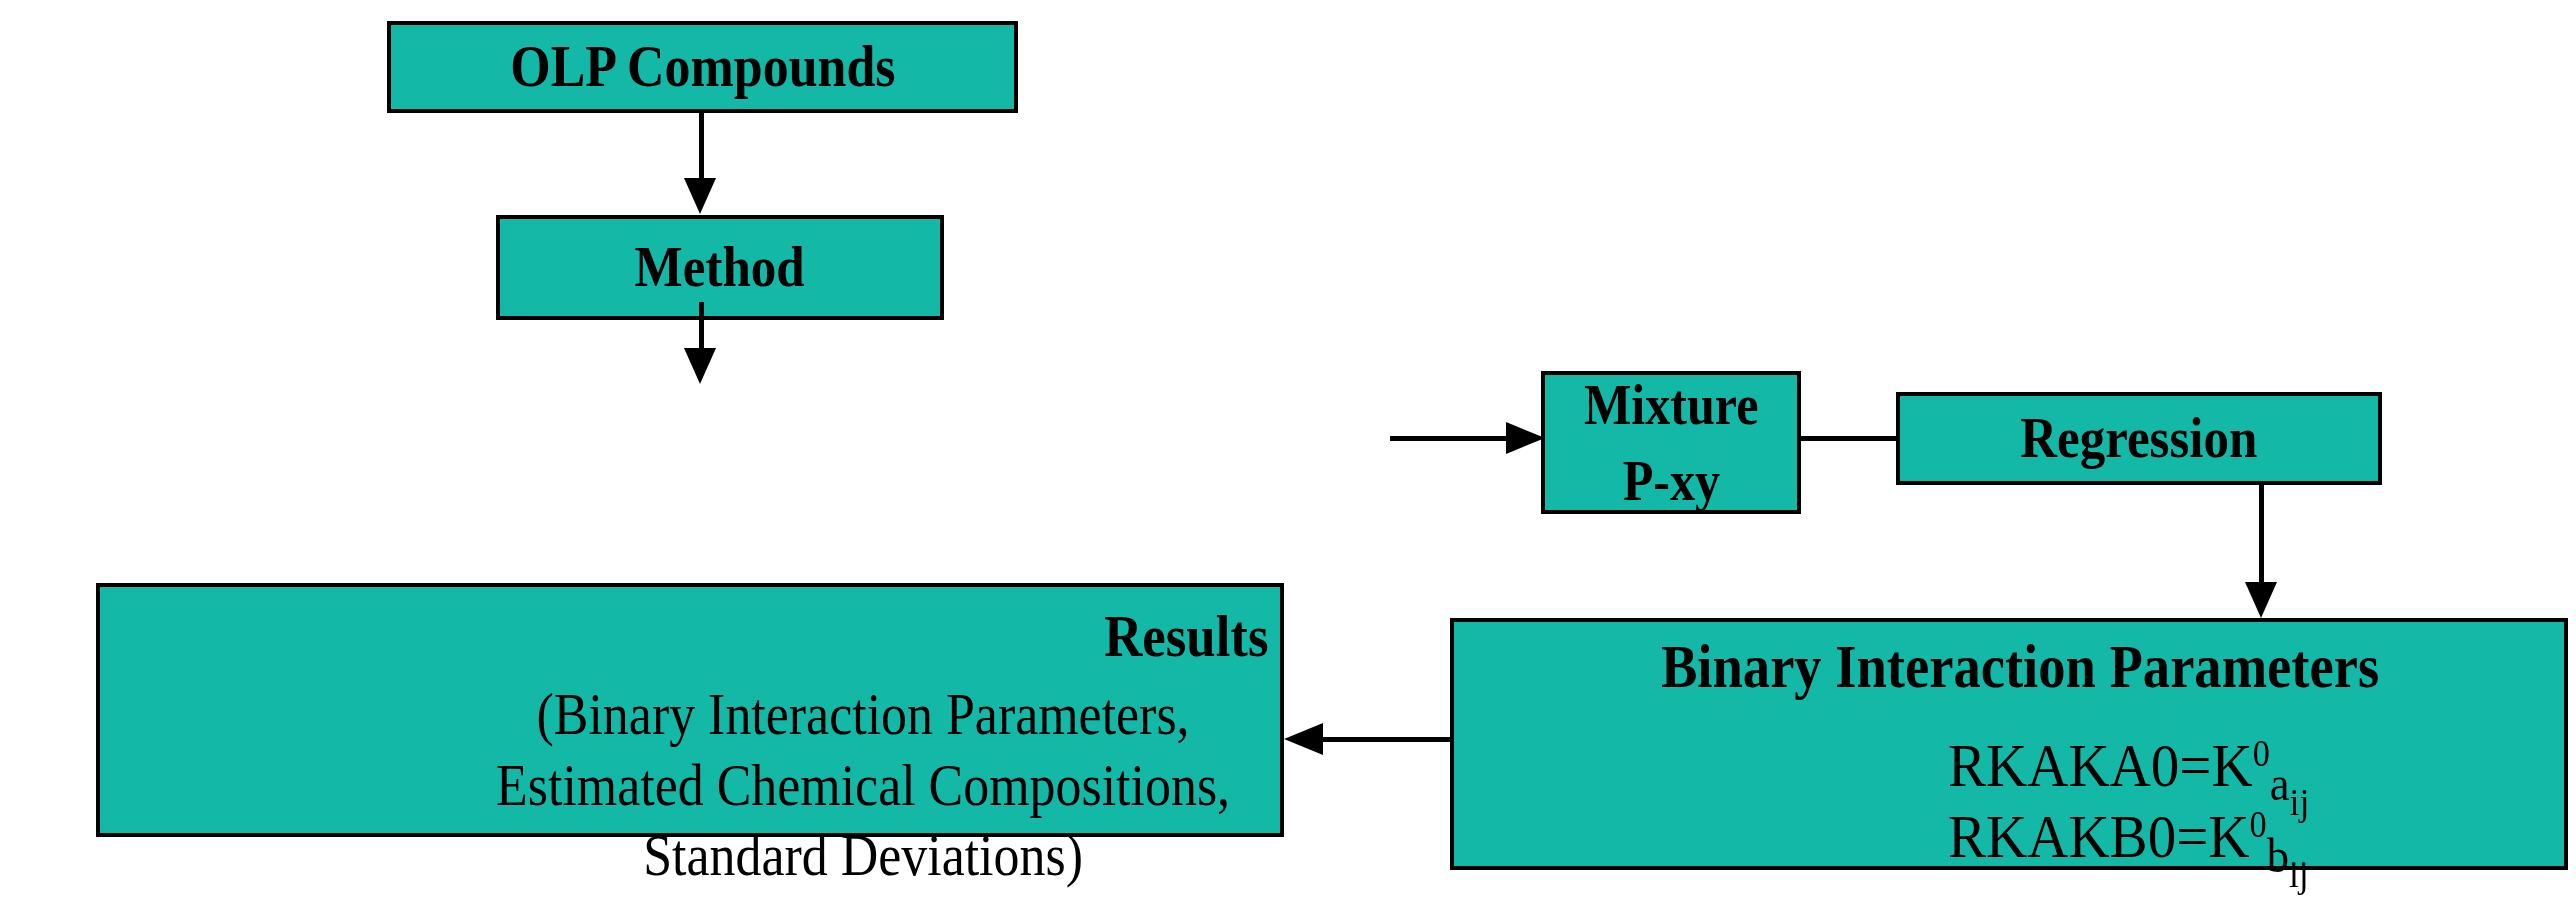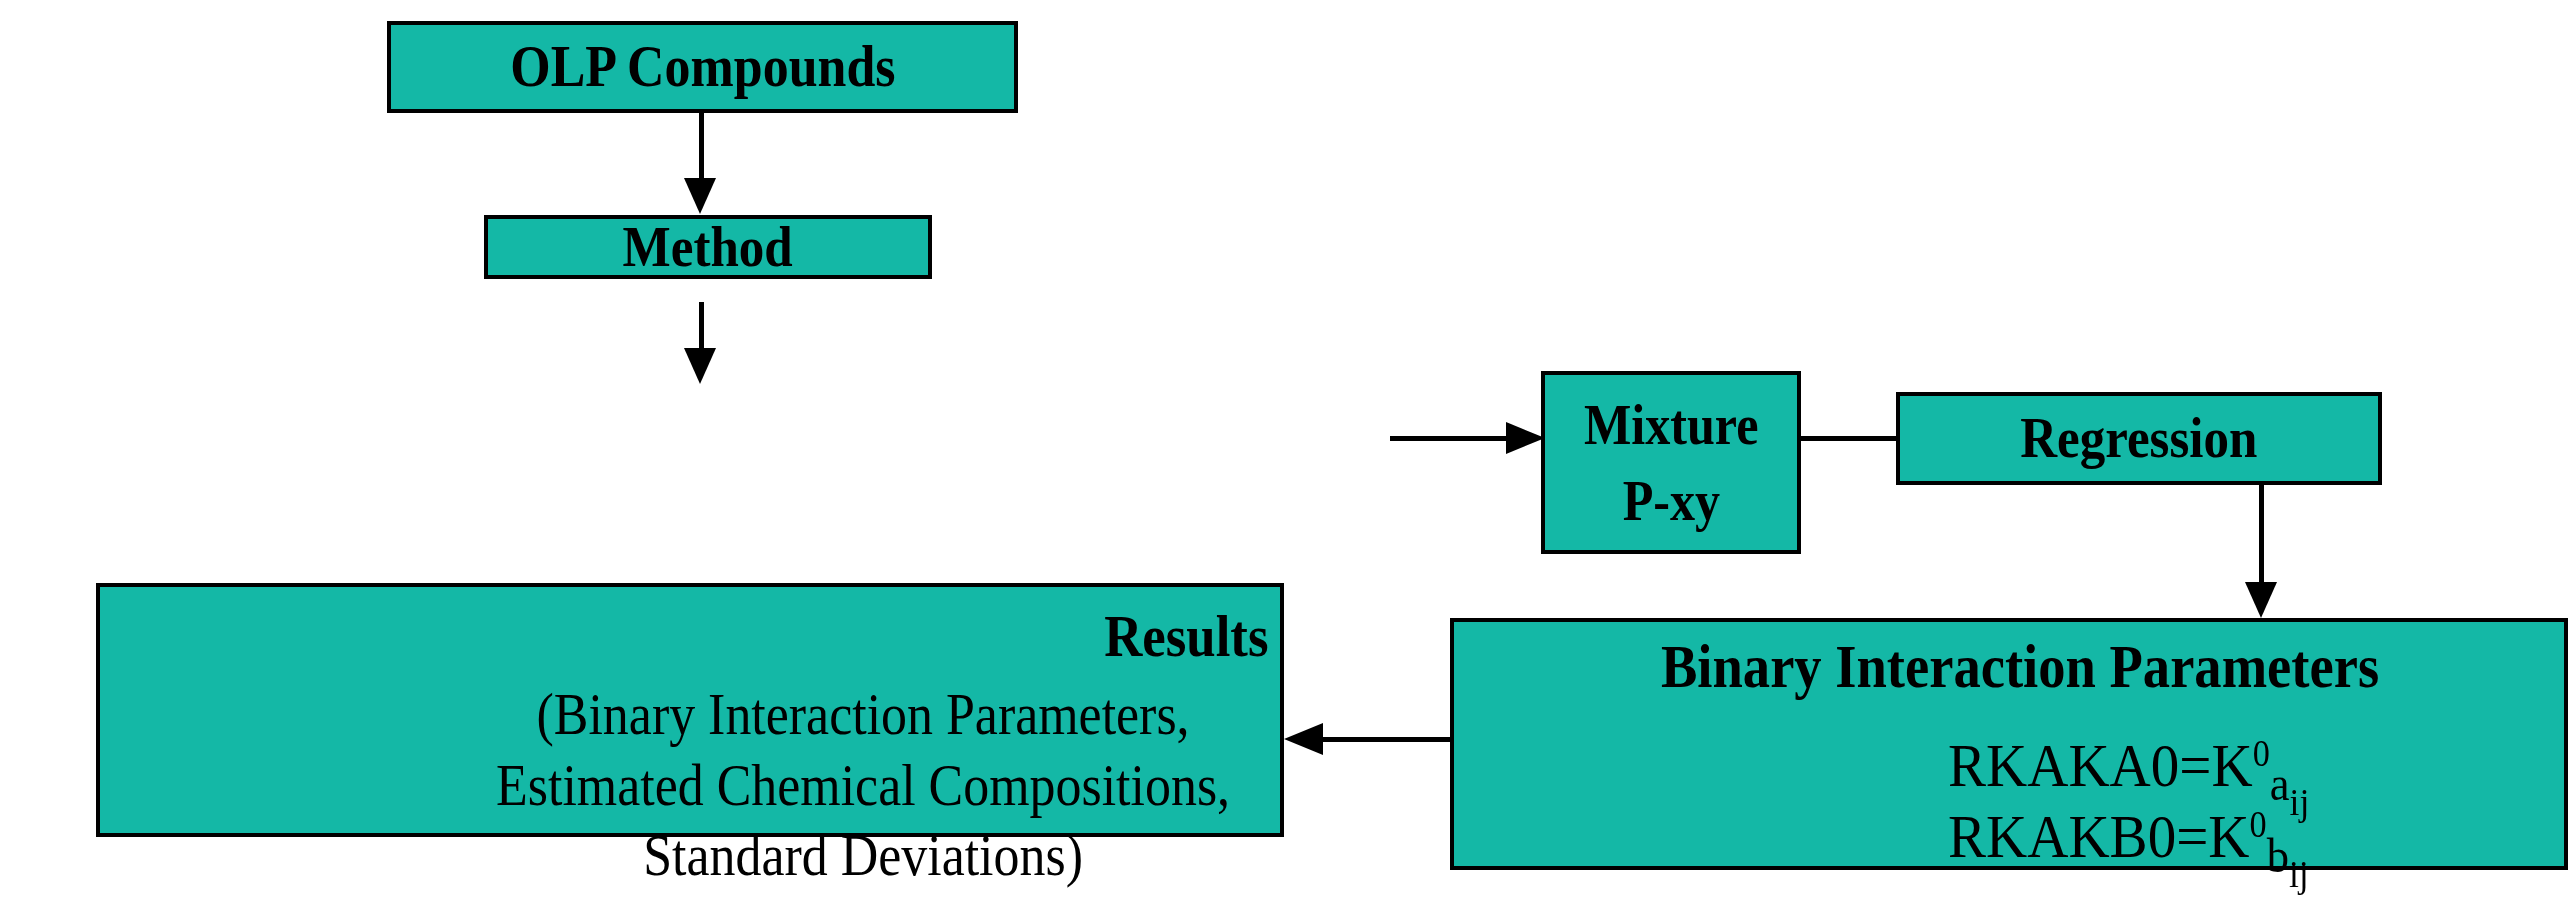--- a/index.html
+++ b/index.html
@@ -33,27 +33,27 @@
   .box-label {
     font-weight: bold;
     white-space: nowrap;
     transform: scaleX(0.88);
   }
 
   
   #box-olp        { left: 387px;  top: 20.5px;   width: 631px;  height: 92px; }
   #box-olp .box-label { font-size: 59px; }
 
-  #box-method     { left: 484px;  top: 215px;  width: 448px;  height: 64px; }
+  #box-method     { left: 496px;  top: 215px;  width: 448px;  height: 105px; }
   #box-method .box-label { font-size: 58px; }
 
   #box-expdata    { left: 19px;   top: 384px;  width: 1371px; height: 107px; }
   #box-expdata .box-label { font-size: 61px; }
 
-  #box-mixture    { left: 1541px; top: 371px;  width: 260px;  height: 183px; }
+  #box-mixture    { left: 1541px; top: 371px;  width: 260px;  height: 143px; }
   #box-mixture .box-label { font-size: 57px; line-height: 1.32; }
 
   #box-regression { left: 1896px; top: 392px;  width: 486px;  height: 93px; }
   #box-regression .box-label { font-size: 58px; }
 
   #box-bip        { left: 1450px; top: 618px;  width: 1118px; height: 252px;
                     justify-content: flex-start; padding-top: 11px; }
   #box-bip .bip-title {
       font-weight: bold; font-size: 62px; white-space: nowrap;
       transform: scaleX(0.88); margin-left: 22px;

